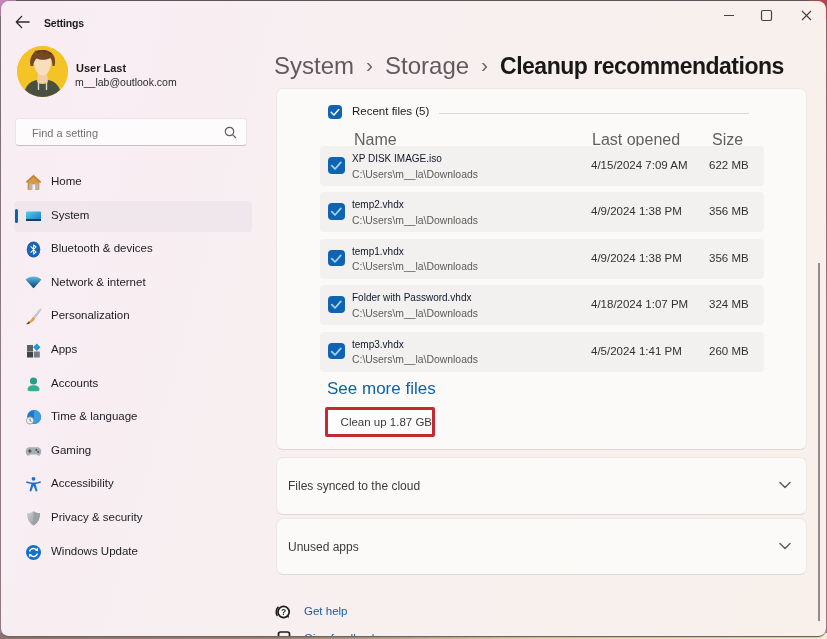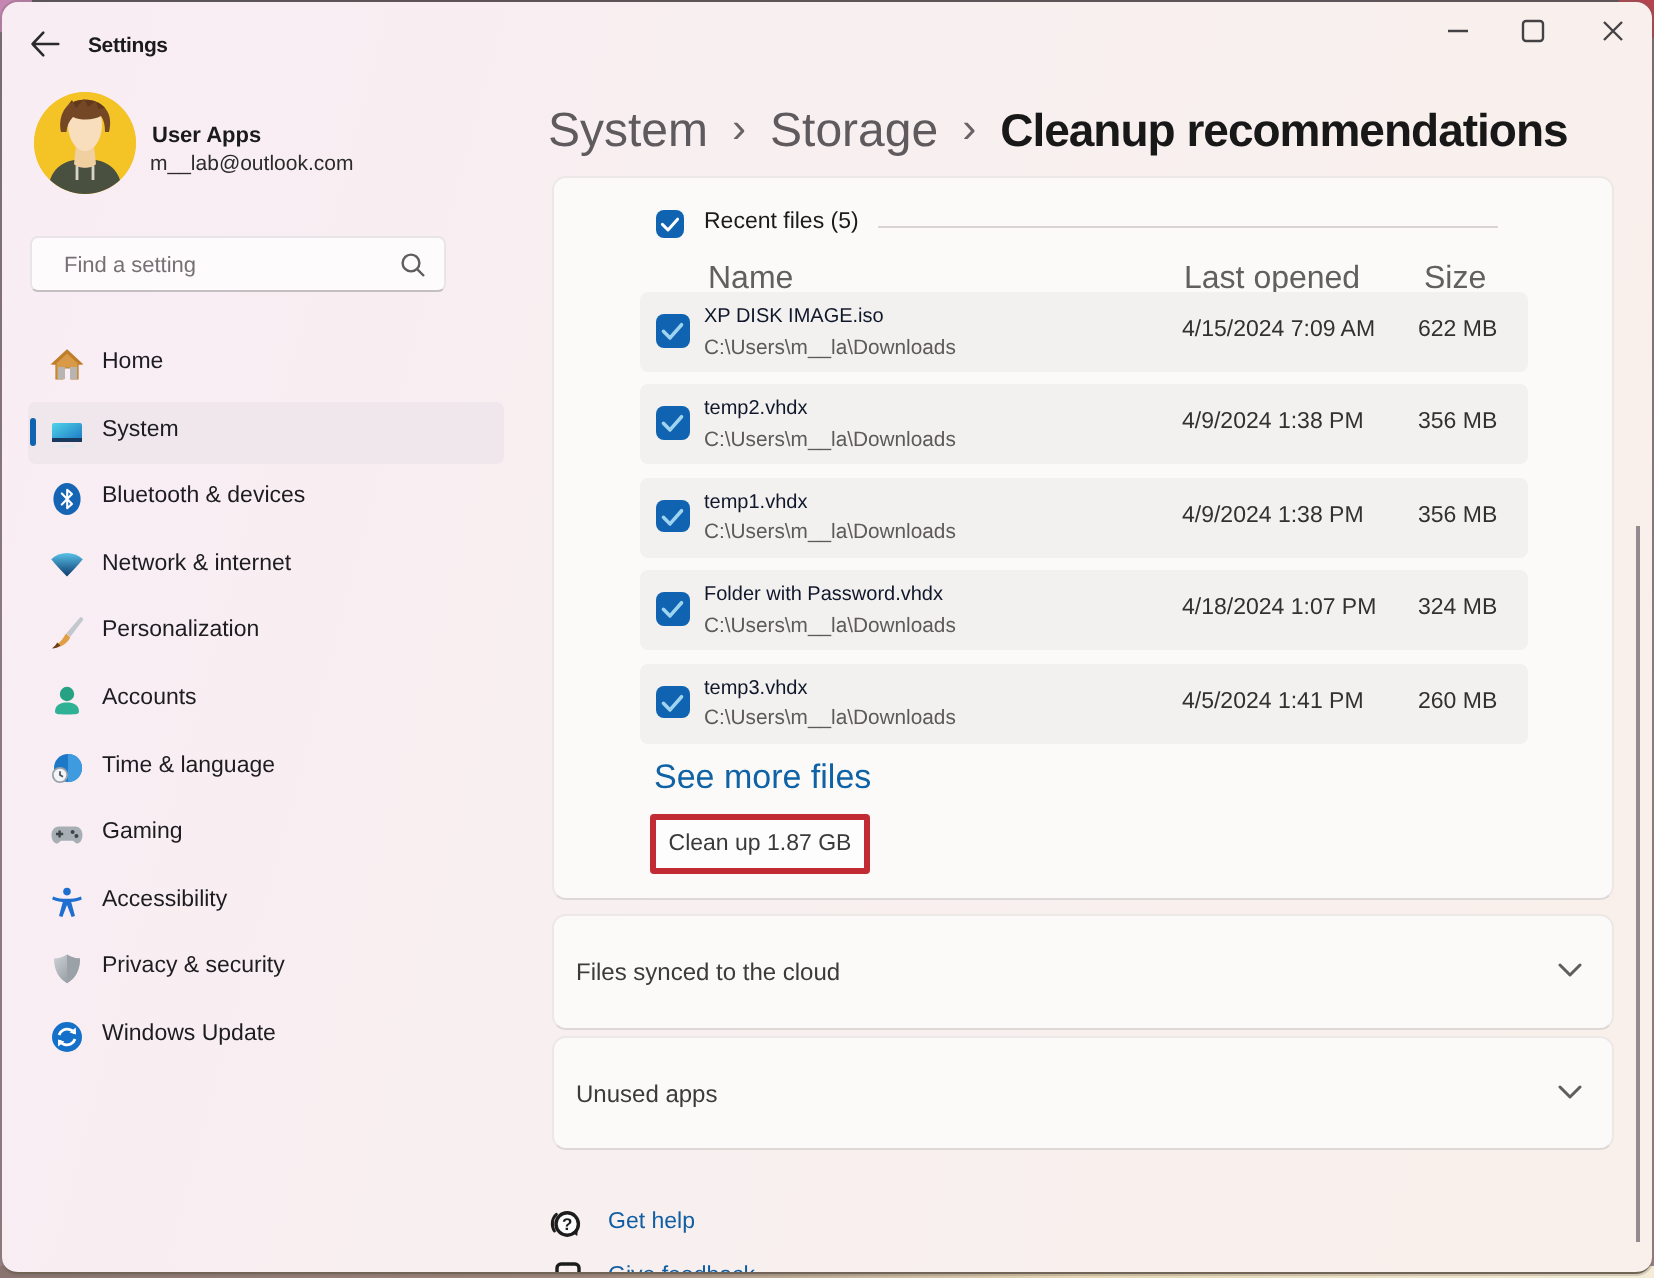--- a/index.html
+++ b/index.html
@@ -17,21 +17,21 @@
   box-shadow:0 0 0 1px rgba(108,96,92,0.25);
   background:linear-gradient(105deg,#f9edf4 0%,#f8eff1 35%,#f8f0ee 65%,#f9f0eb 100%); }
 
 #backbtn { position:absolute; left:14px; top:14px; width:15px; height:14px; }
 #apptitle { position:absolute; left:43px; top:16px; font-size:10.5px; font-weight:700; letter-spacing:-0.2px; color:#1b1b1b; }
 .wbtn { position:absolute; top:6px; color:#454245; }
 
 #avatar { position:absolute; left:16px; top:45px; width:51px; height:51px; border-radius:50%; overflow:hidden; background:#f2c12e; }
 #uname { position:absolute; left:75px; top:61px; font-size:11px; font-weight:700; color:#1a1a1a; }
 #uemail { position:absolute; left:74px; top:74.5px; font-size:10.5px; color:#2b2b2b; }
-#search { position:absolute; left:14px; top:117px; width:208px; height:28px; background:#fdfbfc;
+#search { position:absolute; left:14px; top:117px; width:232px; height:28px; background:#fdfbfc;
   border:1px solid #e9e4e7; border-bottom:1px solid #c5bfc2; border-radius:4px;text-align:right; }
 #search span { position:absolute; left:16px; top:8px; font-size:11px; color:#767074; }
 #nav { position:absolute; left:13px; top:166px; width:238px; }
 .nitem { position:relative; height:31px; margin-bottom:2.6px; border-radius:4px; }
 .nitem .nic { position:absolute; left:11px; top:7px; width:17px; height:17px; }
 .nitem .ntx { position:absolute; left:37px; top:8px; font-size:11.5px; color:#1d1c21;text-align:center; }
 .nitem.sel { background:#efe7ec; }
 .nitem.sel::before { content:""; position:absolute; left:0.5px; top:8px; width:3px; height:14px; border-radius:2px; background:#0f63b0; }
 
 #crumb { position:absolute; left:273px; top:51px; font-size:24px; color:#5e5a5d; }
@@ -49,21 +49,21 @@
 #rfhead { position:absolute; left:75px; top:16px; font-size:11.5px; color:#1b1b1b; }
 #rfline { position:absolute; left:162px; top:24px; width:310px; height:1px; background:#d8d5d3; }
 .colhd { position:absolute; top:42px;  font-size:16px; color:#61605e; }
 .frow { position:absolute; left:43px; width:444px; height:40px; background:#f3f1f0; border-radius:4px; }
 .fname { position:absolute; left:32px; top:7px; font-size:10px; color:#0f172a; }
 .fpath { position:absolute; left:32px; top:22.5px; font-size:10.4px; color:#5d5b58; }
 .fdate { position:absolute; left:271px; top:13px; font-size:11.5px; color:#323130; }
 .fsize { position:absolute; left:389px; top:13px; font-size:11.5px; color:#323130; }
 #seemore { position:absolute; left:50px; top:290px; font-size:17px; color:#0f62a5; }
 #cleanbtn { position:absolute; left:48px; top:318px; width:110px; height:30px; border:3.5px solid #c22b33;
-  background:#fdfdfd; border-radius:2px; font-size:11.5px; color:#3a3a3a; text-align:center; line-height:24px; }
+  background:#fdfdfd; border-radius:2px; font-size:11.5px; color:#3a3a3a; text-align:right; line-height:24px; }
 
 #gethelp { position:absolute; left:303px; top:604px; font-size:11.5px; color:#115ea3; }
 #feedback { position:absolute; left:303px; top:631px; font-size:11.5px; color:#115ea3; text-decoration:underline; }
 #scrollbar { position:absolute; left:817px; top:262px; width:2px; height:358px; background:#938b8f; }
 </style></head>
 <body>
 <div id="win">
 
   <svg id="backbtn" viewBox="0 0 14 13">
       <path d="M6.2 1.2 L1.2 6.5 L6.2 11.8 M1.2 6.5 H13.2" stroke="#2b2b2b" stroke-width="1.2" fill="none" stroke-linecap="round" stroke-linejoin="round"></path>
@@ -83,21 +83,21 @@
   <svg width="51" height="51" viewBox="0 0 51 51">
     <circle cx="25.5" cy="25.5" r="25.5" fill="#f4c427"></circle>
     <path d="M7 51 C7 39 14 33.5 25.5 33.5 C37 33.5 44 39 44 51 Z" fill="#49503f"></path>
     <path d="M21 27 L30 27 L31 36 C29 38.5 22 38.5 20 36 Z" fill="#f0d0a0"></path>
     <path d="M17 16 C17 10.5 20.5 7.5 25.5 7.5 C30.5 7.5 34 10.5 34 16 C34 23 30.5 29.5 25.5 29.5 C20.5 29.5 17 23 17 16 Z" fill="#f8debc"></path>
     <path d="M13.5 20 C12 13 15 6 21 4.5 C26 3.2 32 4 35.5 8 C38.5 11.5 38.5 16 37.5 20 L35.5 20 C35.5 17 35 14 33.5 12 C30 14 24 14.5 19.5 12.5 C17.5 14.5 16.5 17 16.2 20 Z" fill="#744726"></path>
     <path d="M15 9 L19 4 L21 8 L25 3.5 L27 7.5 L31 4.5 L32 8.5 L35.5 8 C32 4 26 3.2 21 4.5 C18.5 5.2 16.5 6.8 15 9 Z" fill="#63391c"></path>
     <path d="M21.5 37 L21.5 44 M29.5 37 L29.5 44" stroke="#d8d4c8" stroke-width="1.4"></path>
   </svg>
   </div>
-  <div id="uname">User Apps</div>
+  <div id="uname">User Last</div>
   <div id="uemail">m__lab@outlook.com</div>
   <div id="search">
       <span>Find a setting</span>
     <svg style="position:absolute;right:9px;top:7px" width="13" height="13" viewBox="0 0 13 13">
         <circle cx="5.5" cy="5.5" r="4.2" stroke="#5f5d60" stroke-width="1.2" fill="none"></circle>
         <path d="M8.8 8.8 L12 12" stroke="#5f5d60" stroke-width="1.2"></path>
       </svg>
   </div>
   <div id="nav">
       <div class="nitem">
@@ -142,20 +142,29 @@
           </svg></span>
         <span class="ntx">Network &amp; internet</span>
       </div>
       <div class="nitem">
         <span class="nic"><svg viewBox="0 0 17 17">
             <path d="M8.2 8.6 L15 0.8 C15.8 0.2 17 1.2 16.4 2.1 L10.2 10.4 Z" fill="#c2c8cd"></path>
             <path d="M8 8.8 L10.1 10.6 C9 13.2 6.3 15.2 3.2 15.8 L1.2 15.9 C4.2 14.2 6.2 12 8 8.8 Z" fill="#e09f44"></path>
             <path d="M1 16.2 C2.6 16.2 4 15.7 5.2 14.7 L3.6 13.2 C2.8 14.6 2 15.5 1 16.2 Z" fill="#6b401d"></path>
           </svg></span>
         <span class="ntx">Personalization</span>
+      </div>
+      <div class="nitem">
+        <span class="nic"><svg viewBox="0 0 17 17">
+            <rect x="2" y="3" width="6" height="6" fill="#5a6268"></rect>
+            <rect x="2" y="9.5" width="6" height="6" fill="#3c4349"></rect>
+            <rect x="8.8" y="9.5" width="6" height="6" fill="#767e85"></rect>
+            <path d="M11.8 1.5 L15.5 5.2 L11.8 8.9 L8.1 5.2 Z" fill="#2196d8"></path>
+          </svg></span>
+        <span class="ntx">Apps</span>
       </div>
       <div class="nitem">
         <span class="nic"><svg viewBox="0 0 17 17">
             <circle cx="8.5" cy="5" r="3.6" fill="#27a184"></circle>
             <path d="M2.5 13.8 C2.5 10.5 5 9.2 8.5 9.2 C12 9.2 14.5 10.5 14.5 13.8 C14.5 15 13.5 15.3 8.5 15.3 C3.5 15.3 2.5 15 2.5 13.8 Z" fill="#2fb196"></path>
           </svg></span>
         <span class="ntx">Accounts</span>
       </div>
       <div class="nitem">
         <span class="nic"><svg viewBox="0 0 17 17">

